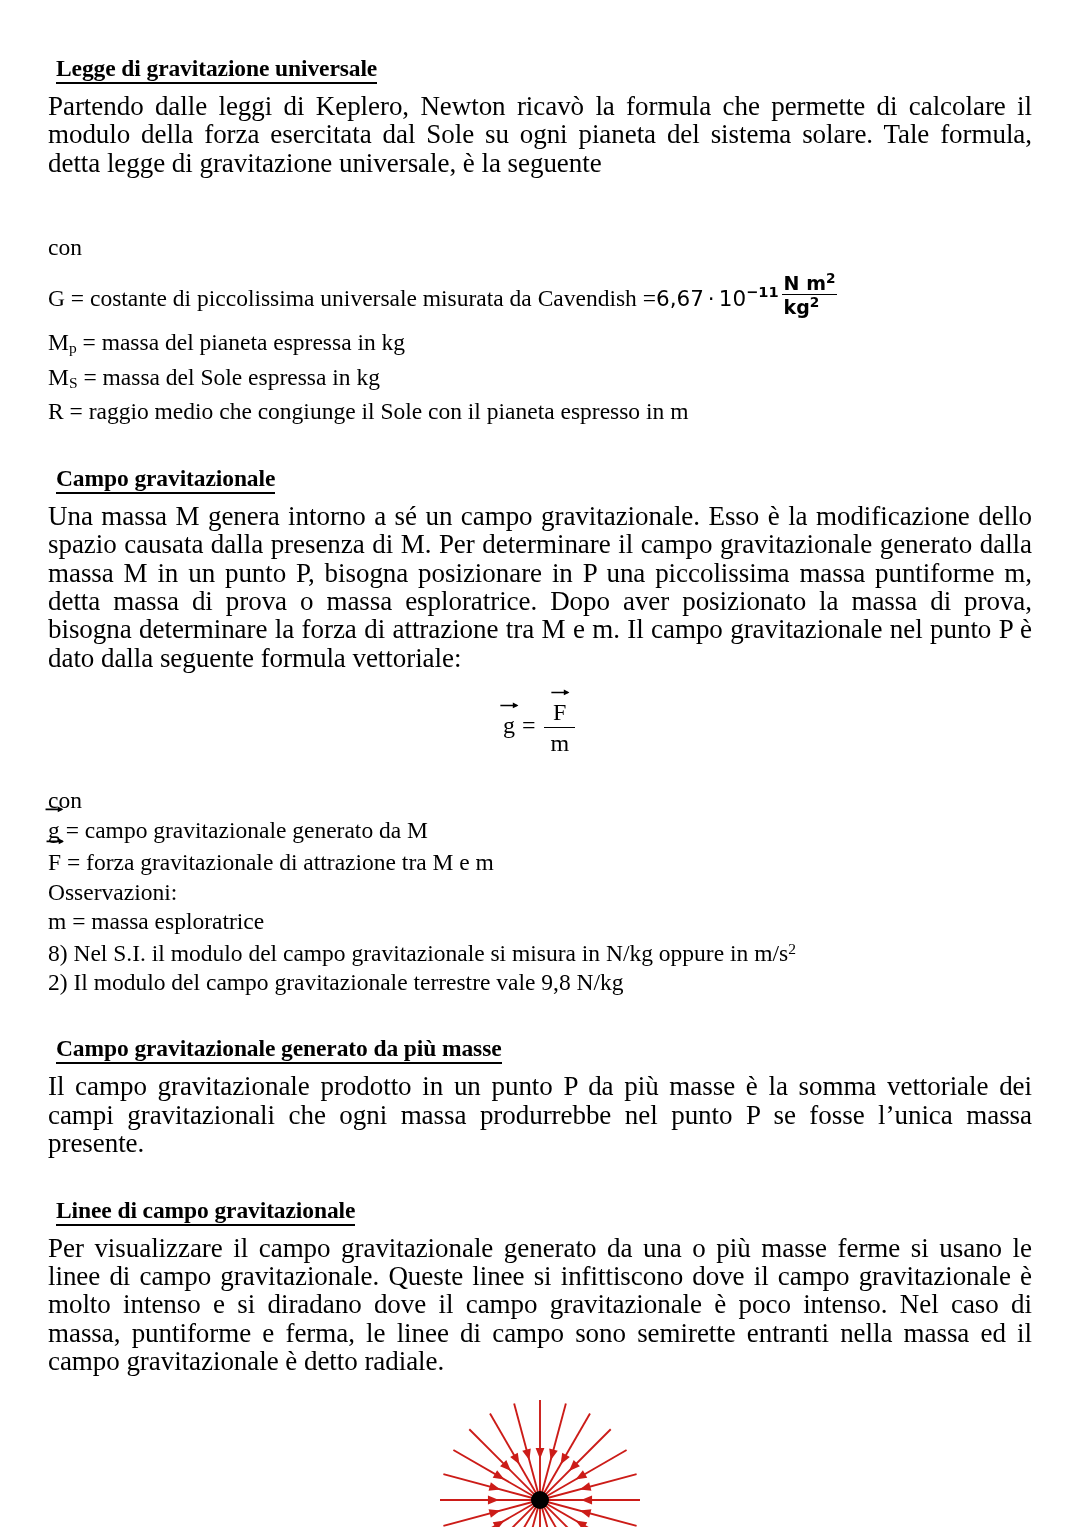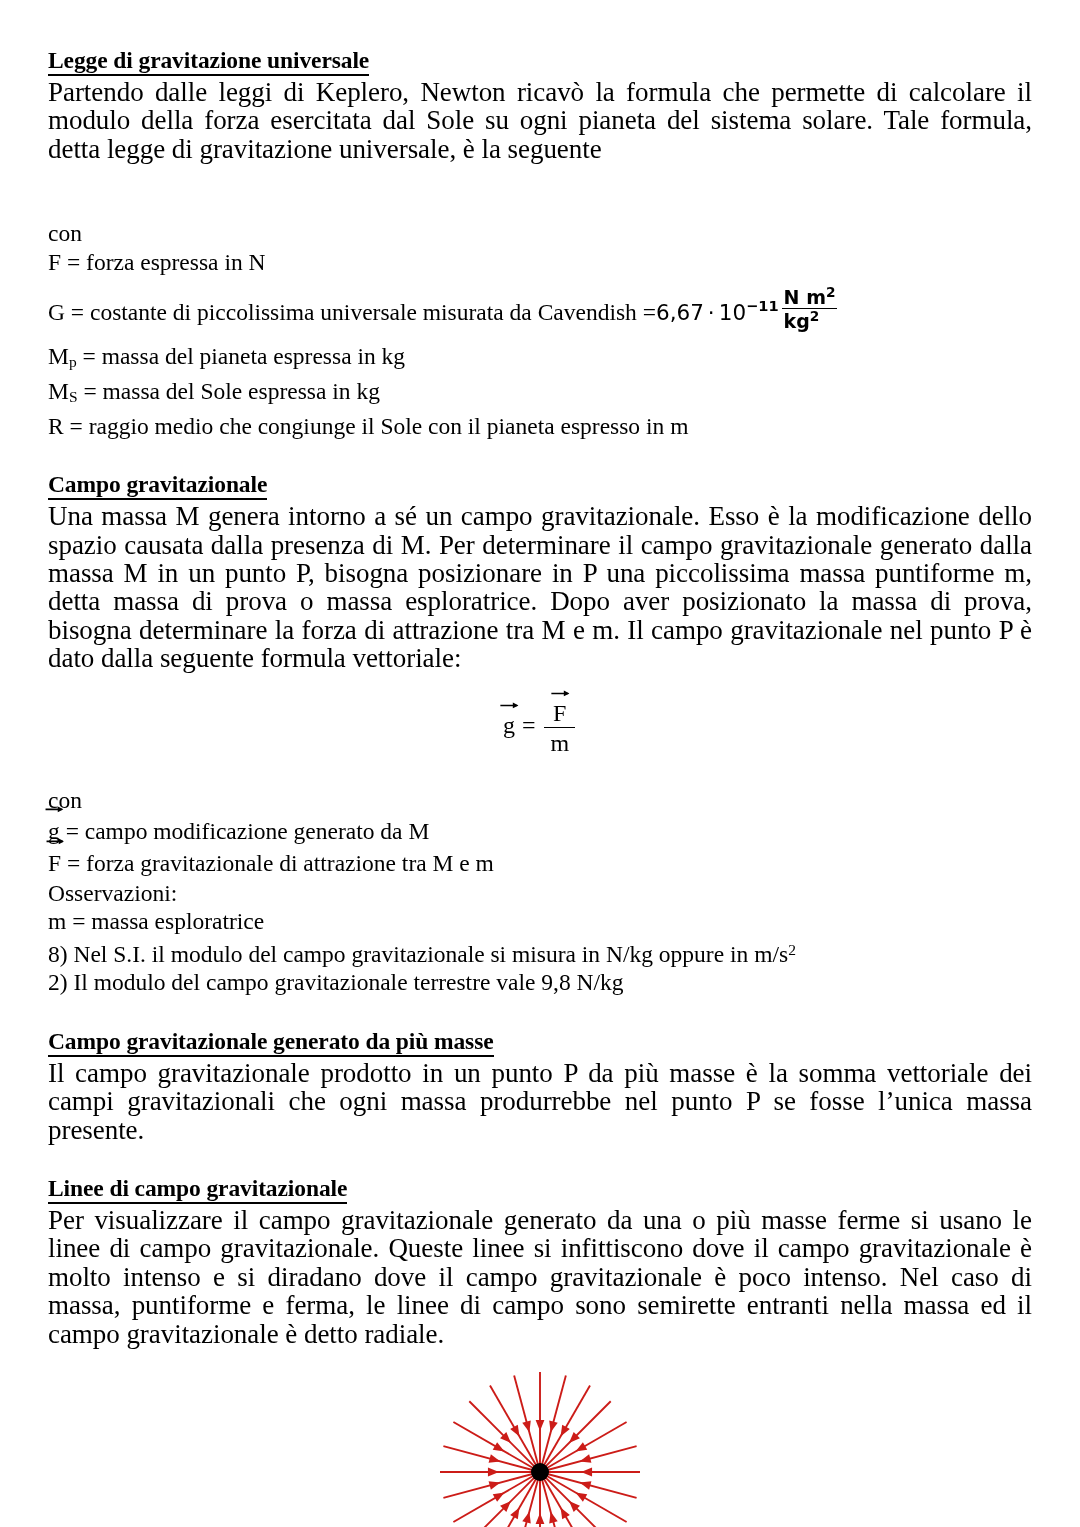--- a/index.html
+++ b/index.html
@@ -17,21 +17,21 @@
   }
   .page {
     position: absolute;
     left: 48px;
     top: 46px;
     width: 984px;
   }
   h2.heading {
     font-size: 23.5px;
     font-weight: bold;
-    margin: 0;
+    margin: 8px;
     padding: 0;
     line-height: 28px;
     display: inline-block;
     border-bottom: 2px solid #000;
     letter-spacing: -0.1px;
   }
   .heading-wrap { line-height: 30px; }
   p.body {
     font-size: 27px;
     line-height: 28.4px;
@@ -137,21 +137,20 @@
   </div>
 
   <p class="body">Partendo dalle leggi di Keplero, Newton ricavò la formula che permette di calcolare il modulo della forza esercitata dal Sole su ogni pianeta del sistema solare. Tale formula, detta legge di gravitazione universale, è la seguente</p>
 
   <div class="gap-md"></div>
 
 
   <div class="gap-lg"></div>
 
   <p class="plain">con</p>
-  <p class="plain">F = forza espressa in N</p>
 
   <div style="height:9px"></div>
 
   <p class="plain" style="line-height:34px;"><span>G = costante di piccolissima universale misurata da Cavendish =</span><span class="mathsans">6,67</span><span class="mathsans" style="margin:0 4px;">·</span><span class="mathsans">10</span><sup class="mathsans" style="font-size:14.6px;vertical-align:0.62em;font-weight:bold;">−11</sup><span class="unitfrac">
         <span class="num"><span>N m</span><sup style="font-size:0.72em;vertical-align:0.5em;">2</sup></span>
         <span class="den"><span>kg</span><sup style="font-size:0.72em;vertical-align:0.5em;">2</sup></span>
       </span></p>
 
   <div style="height:10px"></div>
 
@@ -184,21 +183,21 @@
     </span>
   </div>
 
   <div class="gap-lg"></div>
 
   <p class="plain">con</p>
 
   <p class="plain" style="line-height:31px;"><span class="vec"><span class="ltr">g</span><svg class="arw" viewBox="0 0 20 10">
           <line x1="1" y1="6" x2="18" y2="6" stroke="#000" stroke-width="1.8"></line>
           <polygon points="20,6 14,3 14,9" fill="#000"></polygon>
-        </svg></span><span> = campo modificazione generato da M</span></p>
+        </svg></span><span> = campo gravitazionale generato da M</span></p>
 
   <p class="plain" style="line-height:31px;"><span class="vec"><span class="ltr">F</span><svg class="arw" viewBox="0 0 20 10">
           <line x1="1" y1="6" x2="18" y2="6" stroke="#000" stroke-width="1.8"></line>
           <polygon points="20,6 14,3 14,9" fill="#000"></polygon>
         </svg></span><span> = forza gravitazionale di attrazione tra M e m</span></p>
 
   <p class="plain">Osservazioni:</p>
   <p class="plain">m = massa esploratrice</p>
 
   <p class="plain"><span>8) Nel S.I. il modulo del campo gravitazionale si misura in N/kg oppure in m/s</span><sup class="sp">2</sup></p>

